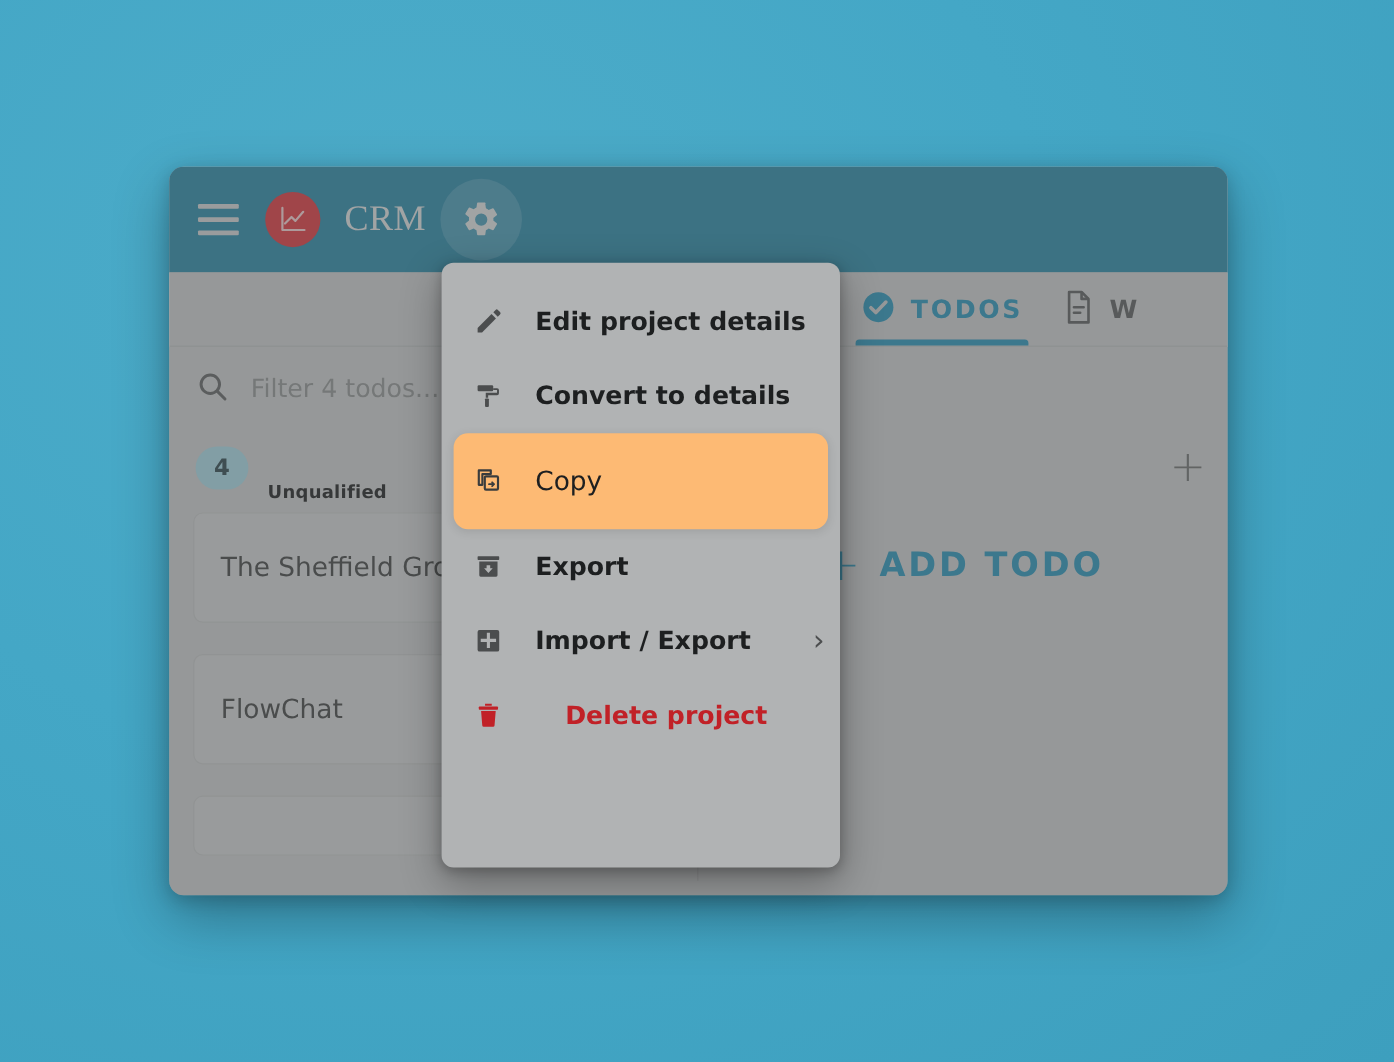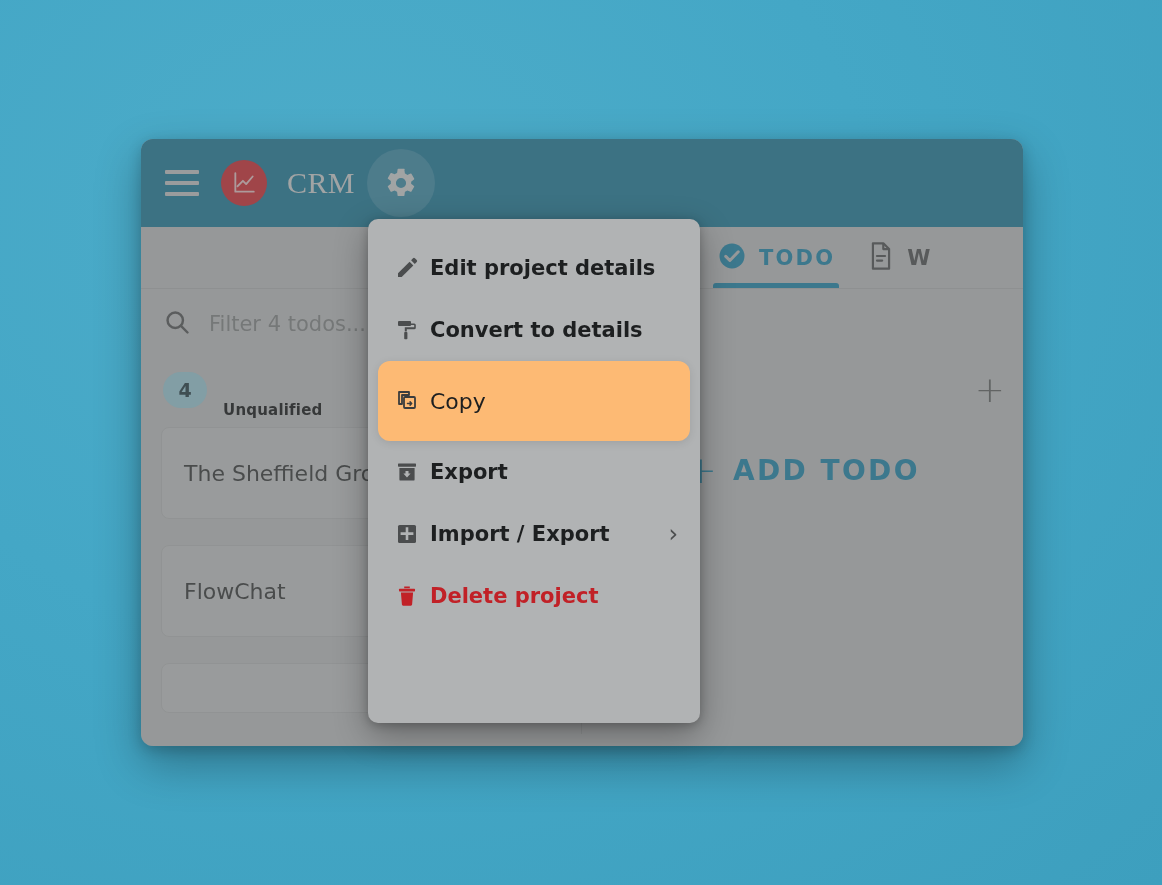--- a/index.html
+++ b/index.html
@@ -185,42 +185,42 @@
     background: #b1b3b4;
     border-radius: 10px;
     box-shadow: 0 12px 34px rgba(0,0,0,0.32), 0 2px 10px rgba(0,0,0,0.22);
     padding: 18px 0;
     overflow: hidden;
   }
   .menu-item {
     display: flex; align-items: center;
     height: 62px;
     padding: 0 22px 0 26px;
-    gap: 10px;
+    gap: 26px;
     cursor: pointer;
     position: relative;
   }
   .menu-item.highlight {
     background: #fdba74;
     border-radius: 12px;
     margin: 0 10px;
     padding-left: 16px;
     box-shadow: 0 2px 8px rgba(0,0,0,0.10);
     height: 80px;
   }
   .mi-icon {
     width: 26px; height: 26px;
     display: flex; align-items: center; justify-content: center;
     flex: 0 0 26px;
   }
   .mi-label {
     font-size: 21px; font-weight: bold; color: #1d1f20;
     white-space: nowrap;
   }
-  .menu-item.danger .mi-label { color: #c12127; }
+  .menu-item.danger .mi-label { color: #c12127; margin-left: 25px; }
   .mi-spacer { flex: 1; }
   .mi-chevron { color: #4c4e4f; font-size: 24px; line-height: 1; }
   .menu-item.highlight .mi-label { font-weight: normal; color: #1d1f20; font-size: 22px; }
 </style>
 </head>
 <body>
 
 <div class="app-window">
 
   <div class="app-header">
@@ -249,21 +249,21 @@
   <div class="tab-strip">
     <div class="tab-spacer"></div>
 
     <div class="tab active">
       <span>
         <svg width="30" height="30" viewBox="0 0 24 24" fill="#1b7da0">
           <circle cx="12" cy="12" r="10"></circle>
           <path d="M7 12.3 l3.3 3.3 L17 8.6" fill="none" stroke="#b1b3b4" stroke-width="2.4" stroke-linecap="round" stroke-linejoin="round"></path>
         </svg>
       </span>
-      <span class="tab-label">TODO</span>
+      <span class="tab-label">TODOS</span>
     </div>
 
     <div class="tab">
       <span>
         <svg width="28" height="30" viewBox="0 0 24 26" fill="none" stroke="#4a4c4d" stroke-width="1.9" stroke-linejoin="round">
           <path d="M5 2 h9 l5 5 v17 H5 Z"></path>
           <path d="M14 2 v5 h5"></path>
           <path d="M8.5 13 h7M8.5 17 h4.5" stroke-linecap="round"></path>
         </svg>
       </span>

